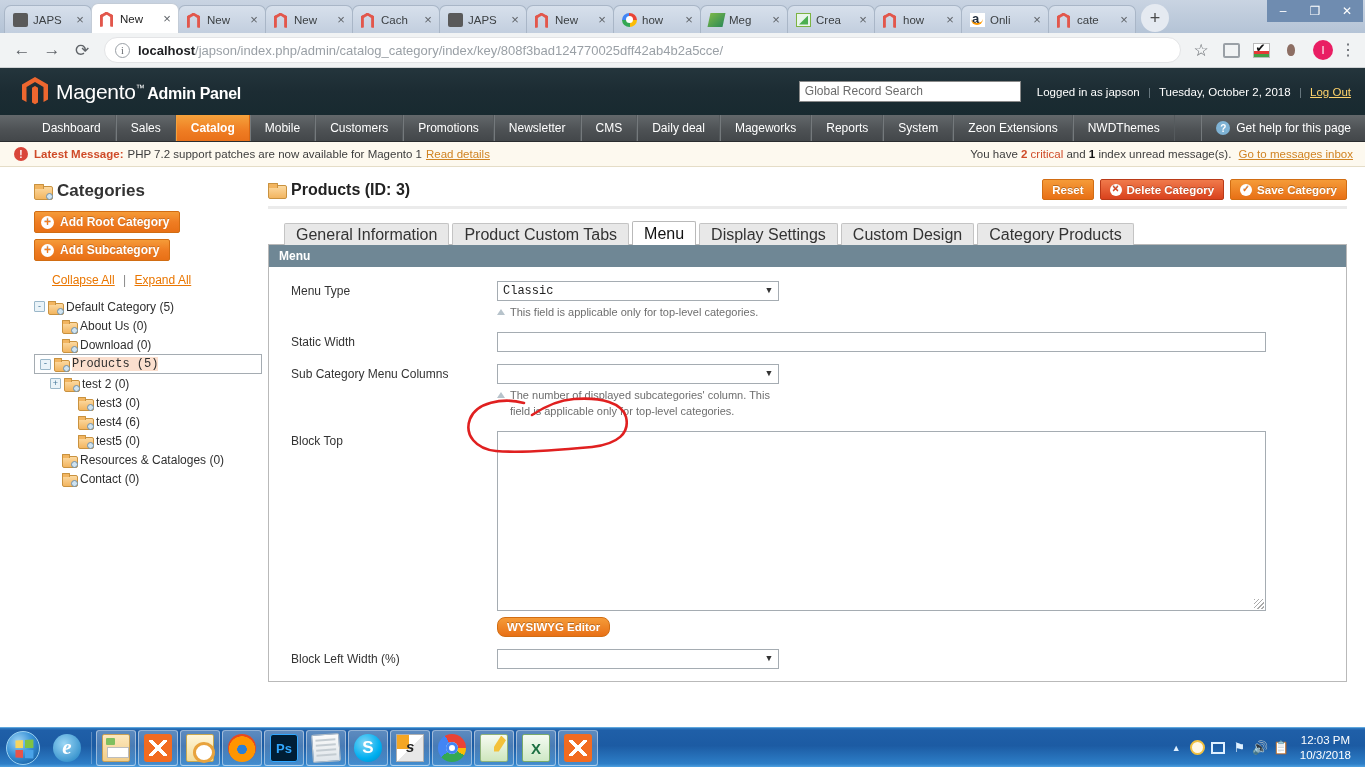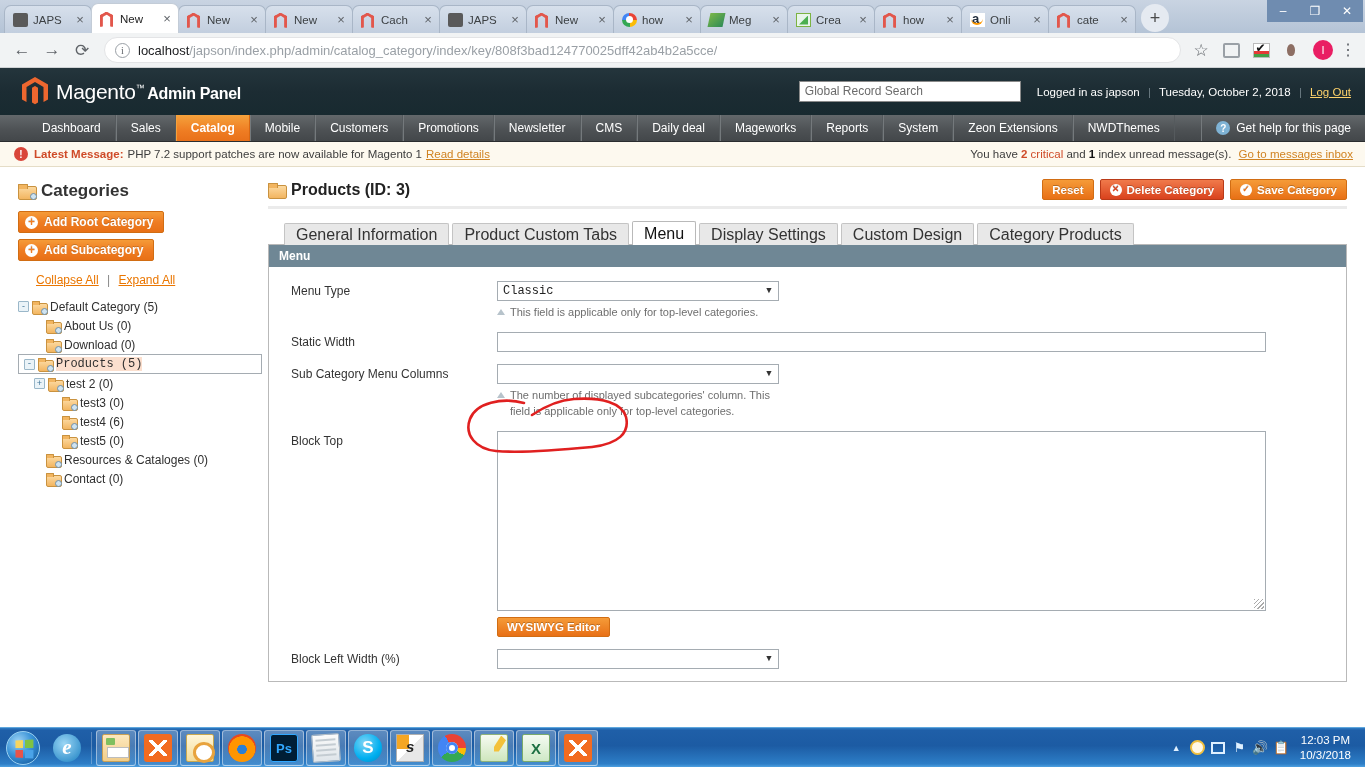--- a/index.html
+++ b/index.html
@@ -95,21 +95,21 @@
     flex: 1; height: 26px; background: #fff; border-radius: 13px;
     display: flex; align-items: center; padding: 0 10px;
     margin: 0 6px; border: 1px solid #e3e4e6;
   }
   .omni-info {
     width: 15px; height: 15px; border: 1.3px solid #9aa0a6; border-radius: 50%;
     font-size: 10px; color: #5f6368; display:flex; align-items:center; justify-content:center;
     margin-right: 8px; flex: 0 0 15px; font-family: "Liberation Serif", serif;
   }
   .omni-url { font-size: 13px; color: #9aa0a6; white-space: nowrap; overflow: hidden; }
-  .omni-url b { color: #202124; font-weight: normal; }
+  .omni-url b { color: #202124; font-weight: bold; }
   .tb-right { display: flex; align-items: center; }
   .ext-box { width:17px;height:15px;border:2px solid #9aa0a6;border-radius:2px;position:relative;}
   .ext-check { width:17px;height:15px; background: linear-gradient(to bottom,#fff 0 55%, #e53935 55% 78%, #43a047 78% 100%);
      position:relative; border:1px solid #bbb;}
   .ext-check:after{content:'\2714'; position:absolute;left:2px;top:-3px;font-size:12px;color:#111;}
   .ext-bug { width:16px;height:16px; position:relative;}
   .ext-bug:after{content:'';position:absolute;left:4px;top:2px;width:8px;height:12px;background:#8d6e63;border-radius:50% 50% 45% 45%;}
   .avatar {
     width: 20px; height: 20px; border-radius: 50%; background: #e91e63;
     color: #fff; font-size: 11px; display: flex; align-items: center; justify-content: center;
@@ -176,21 +176,21 @@
   }
   .msg-label { color: #cf4b28; font-weight: bold; margin-right: 4px; }
   .mg-msgbar a { color: #d08322; text-decoration: underline; margin-left: 4px; }
   .mg-msgbar .right { margin-left: auto; color: #3d3d3d; }
   .mg-msgbar .right b { color: #111; }
   .mg-msgbar .right .crit { color: #cf4b28; }
 
   
   .mg-body { display: flex; height: 562px; }
 
-  .mg-sidebar { width: 262px; padding: 14px 0 0 18px; flex: 0 0 262px; }
+  .mg-sidebar { width: 262px; padding: 14px 0 0 34px; flex: 0 0 262px; }
   .cat-title { display: flex; align-items: center; font-size: 17px; font-weight: bold; color: #333; margin-bottom: 10px;}
   .folder-ico {
     width: 17px; height: 14px; margin-right: 6px; position: relative; flex:0 0 17px;
   }
   .folder-ico:before {
     content:''; position:absolute; left:0; top:2px; width:17px; height:12px;
     background: linear-gradient(to bottom,#fcd9a0,#f2b560); border:1px solid #c9923f; border-radius:1px 2px 2px 2px;
   }
   .folder-ico:after {
     content:''; position:absolute; left:0; top:0; width:8px; height:4px;
@@ -288,21 +288,21 @@
   }
   .hint-text { max-width: 272px; }
   .ta { width: 100%; height: 180px; border: 1px solid #a5acb2; background: #fff; position: relative; }
   .ta:after {
     content:''; position:absolute; right:1px; bottom:1px; width:10px; height:10px;
     background: repeating-linear-gradient(135deg,#aaa 0 1px,transparent 1px 3px);
   }
   .btn-wys {
     display: inline-flex; align-items: center; height: 20px; padding: 0 9px; margin-top: 6px;
     background: linear-gradient(to bottom,#f59b38,#e87016); border:1px solid #d16d13;
-    color:#fff; font-size:11.5px; font-weight:bold; border-radius:2px;
+    color:#fff; font-size:11.5px; font-weight:bold; border-radius:8px;
     text-shadow: 0 -1px 0 rgba(0,0,0,.25);
   }
 
   
   .annot { position: absolute; left: 462px; top: 327px; pointer-events: none; z-index: 40; }
 
   
   .taskbar {
     position: absolute; left: 0; bottom: 0; width: 1365px; height: 40px;
     background: linear-gradient(to bottom,#2f7cc4 0%, #1f5fa8 6%, #1c5ba3 45%, #2d7ec7 92%, #4ea0e0 100%);

